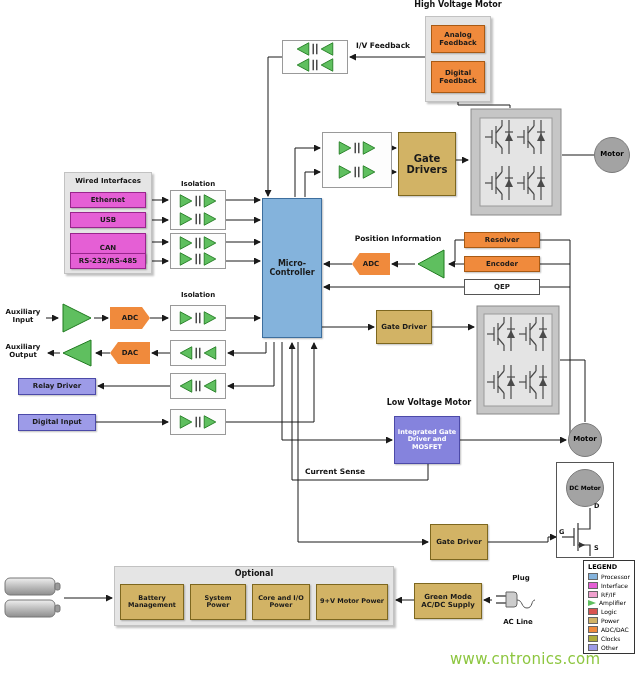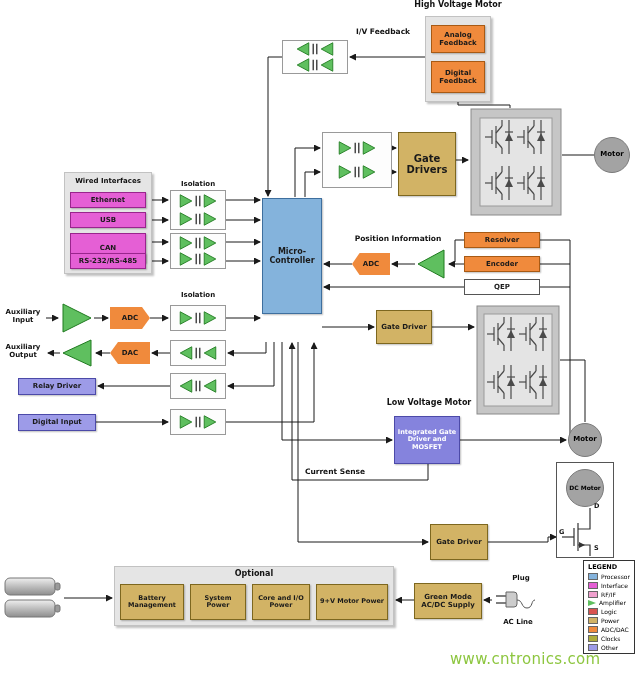--- a/index.html
+++ b/index.html
@@ -108,21 +108,21 @@
       <polyline points="64,598 112,598" marker-end="url(#arr)"></polyline>
       <polyline points="414,600 396,600" marker-end="url(#arr)"></polyline>
       <polyline points="492,600 484,600" marker-end="url(#arr)"></polyline>
     </g>
   </svg>
 
   <div class="lbl" style="left:404px;top:0;width:108px;font-size:8px">High Voltage Motor</div>
   <div class="container" style="left:425px;top:16px;width:66px;height:86px"></div>
   <div class="box orange" style="left:431px;top:25px;width:54px;height:28px">Analog Feedback</div>
   <div class="box orange" style="left:431px;top:61px;width:54px;height:32px">Digital Feedback</div>
-  <div class="lbl" style="left:352px;top:28px;width:62px">I/V Feedback</div>
+  <div class="lbl" style="left:352px;top:42px;width:62px">I/V Feedback</div>
 
   <div class="iso" style="left:282px;top:40px;width:66px;height:34px">
     <svg class="flip" viewBox="0 0 46 18">
         <polygon class="amp" points="3,2 3,16 16,9"></polygon>
         <line class="isoline" x1="21" y1="3" x2="21" y2="15"></line>
         <line class="isoline" x1="25" y1="3" x2="25" y2="15"></line>
         <polygon class="amp" points="30,2 30,16 43,9"></polygon>
       </svg>
     <svg class="flip" viewBox="0 0 46 18">
         <polygon class="amp" points="3,2 3,16 16,9"></polygon>
@@ -188,21 +188,21 @@
         <polygon class="amp" points="30,2 30,16 43,9"></polygon>
       </svg>
     <svg viewBox="0 0 46 18">
         <polygon class="amp" points="3,2 3,16 16,9"></polygon>
         <line class="isoline" x1="21" y1="3" x2="21" y2="15"></line>
         <line class="isoline" x1="25" y1="3" x2="25" y2="15"></line>
         <polygon class="amp" points="30,2 30,16 43,9"></polygon>
       </svg>
   </div>
 
-  <div class="box blue" style="left:262px;top:198px;width:60px;height:116px">Micro-Controller</div>
+  <div class="box blue" style="left:262px;top:198px;width:60px;height:140px">Micro-Controller</div>
 
   <div class="lbl" style="left:348px;top:235px;width:100px">Position Information</div>
   <div class="box orange chev" style="left:352px;top:253px;width:38px;height:22px;clip-path:polygon(0 50%,20% 0,100% 0,100% 100%,20% 100%)">ADC</div>
   <svg class="abs" style="left:415px;top:248px" width="32" height="32" viewBox="0 0 32 32">
       <polygon class="amp" points="29,2 29,30 3,16"></polygon>
     </svg>
   <div class="box orange" style="left:464px;top:232px;width:76px;height:16px">Resolver</div>
   <div class="box orange" style="left:464px;top:256px;width:76px;height:16px">Encoder</div>
   <div class="box whitebox" style="left:464px;top:279px;width:76px;height:16px">QEP</div>
 

